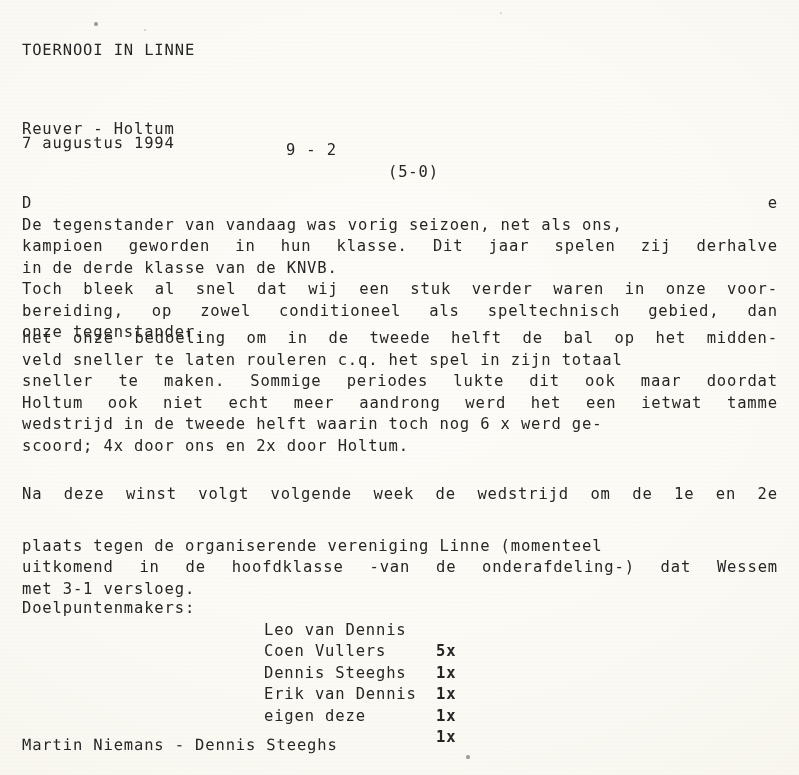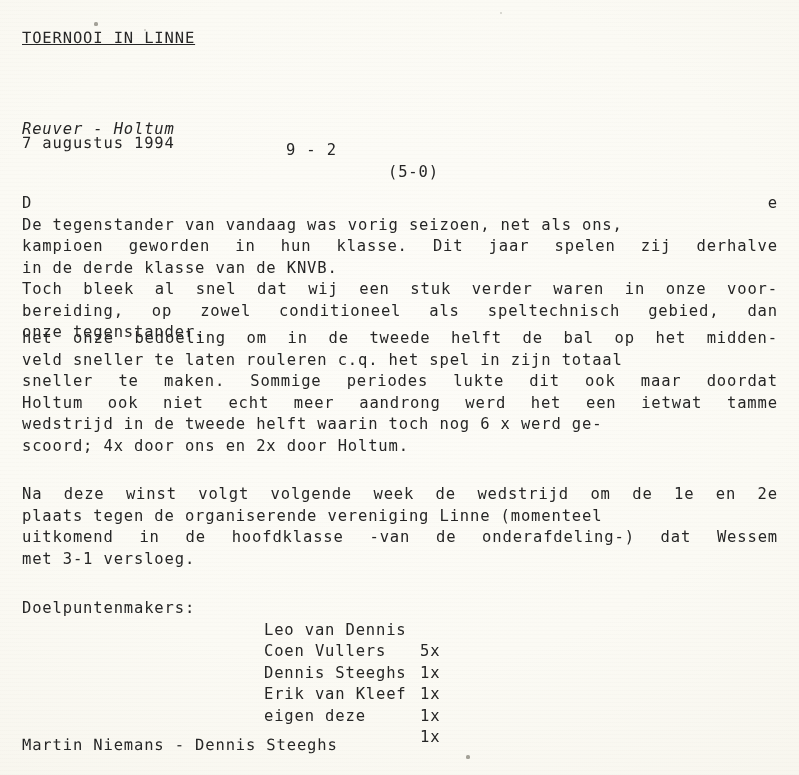--- a/index.html
+++ b/index.html
@@ -85,32 +85,32 @@
 
   
   .j {
     display: flex;
     width: 756px;
     justify-content: space-between;
   }
   .j > span { white-space: pre; }
 
   
-  #heading     { left: 22px; top: 28px; text-decoration: underline;  }
+  #heading     { left: 22px; top: 40px;  }
   #match-line  { left: 22px; top: 97px;  }
   #date-line   { left: 22px; top: 133px; }
 
   #para-1      { left: 22px; top: 193px; }
   #para-2      { left: 22px; top: 328px; }
   #para-3      { left: 22px; top: 484px; }
 
   #scorers     { left: 22px; top: 598px; text-align: center; }
   .scorer-row  { position: relative; height: 21.5px; }
   .scorer-name { position: absolute; left: 242px; white-space: pre; }
-  .scorer-count{ position: absolute; left: 398px; white-space: pre; }
+  .scorer-count{ position: absolute; left: 414px; white-space: pre; font-weight: bold; }
   #scorers-label { position: absolute; left: 0; top: 0; white-space: pre; }
 
   #signature   { left: 22px; top: 735px; }
 </style>
 </head>
 <body>
 
 <div id="page">
 
   <div id="paper-tone"></div>
@@ -121,21 +121,21 @@
 
   <div class="speck" style="left:94px;  top:22px;  width:4px; height:4px;"></div>
   <div class="speck" style="left:144px; top:29px;  width:2px; height:2px; opacity:.30;"></div>
   <div class="speck" style="left:500px; top:12px;  width:2px; height:2px; opacity:.28;"></div>
   <div class="speck" style="left:466px; top:755px; width:4px; height:4px;"></div>
 
   <div class="txt" id="heading">TOERNOOI IN LINNE</div>
 
   <div class="block" id="match-line">
     <div class="line" style="position:relative;">
-      <span style="position:absolute; left:0;font-style:italic;">Reuver - Holtum</span>
+      <span style="position:absolute; left:0;">Reuver - Holtum</span>
       <span style="position:absolute; left:264px;">9 - 2</span>
       <span style="position:absolute; left:366px;">(5-0)</span>
     </div>
   </div>
 
   <div class="txt" id="date-line">7 augustus 1994</div>
 
   <div class="block" id="para-1">
     <div class="line j" style="width: 756px;">
       <span>D</span><span>e</span>
@@ -152,42 +152,42 @@
     <div class="line" style="width: 756px; display: flex; justify-content: space-between;"><span style="white-space: pre;">het</span><span style="white-space: pre;">onze</span><span style="white-space: pre;">bedoeling</span><span style="white-space: pre;">om</span><span style="white-space: pre;">in</span><span style="white-space: pre;">de</span><span style="white-space: pre;">tweede</span><span style="white-space: pre;">helft</span><span style="white-space: pre;">de</span><span style="white-space: pre;">bal</span><span style="white-space: pre;">op</span><span style="white-space: pre;">het</span><span style="white-space: pre;">midden-</span></div>
     <div class="line" style="width: 756px;">veld sneller te laten rouleren c.q. het spel in zijn totaal</div>
     <div class="line" style="width: 756px; display: flex; justify-content: space-between;"><span style="white-space: pre;">sneller</span><span style="white-space: pre;">te</span><span style="white-space: pre;">maken.</span><span style="white-space: pre;">Sommige</span><span style="white-space: pre;">periodes</span><span style="white-space: pre;">lukte</span><span style="white-space: pre;">dit</span><span style="white-space: pre;">ook</span><span style="white-space: pre;">maar</span><span style="white-space: pre;">doordat</span></div>
     <div class="line" style="width: 756px; display: flex; justify-content: space-between;"><span style="white-space: pre;">Holtum</span><span style="white-space: pre;">ook</span><span style="white-space: pre;">niet</span><span style="white-space: pre;">echt</span><span style="white-space: pre;">meer</span><span style="white-space: pre;">aandrong</span><span style="white-space: pre;">werd</span><span style="white-space: pre;">het</span><span style="white-space: pre;">een</span><span style="white-space: pre;">ietwat</span><span style="white-space: pre;">tamme</span></div>
     <div class="line" style="width: 756px;">wedstrijd in de tweede helft waarin toch nog 6 x werd ge-</div>
     <div class="line" style="width: 756px;">scoord; 4x door ons en 2x door Holtum.</div>
   </div>
 
   <div class="block" id="para-3">
     <div class="line" style="width: 756px; display: flex; justify-content: space-between;"><span style="white-space: pre;">Na</span><span style="white-space: pre;">deze</span><span style="white-space: pre;">winst</span><span style="white-space: pre;">volgt</span><span style="white-space: pre;">volgende</span><span style="white-space: pre;">week</span><span style="white-space: pre;">de</span><span style="white-space: pre;">wedstrijd</span><span style="white-space: pre;">om</span><span style="white-space: pre;">de</span><span style="white-space: pre;">1e</span><span style="white-space: pre;">en</span><span style="white-space: pre;">2e</span></div>
-    <div class="line" style="width: 756px;">plaats tegen de organiserende vereniging Linne (momenteel</div>
+    <div class="line" style="width: 756px; margin-top: 30px;">plaats tegen de organiserende vereniging Linne (momenteel</div>
     <div class="line" style="width: 756px; display: flex; justify-content: space-between;"><span style="white-space: pre;">uitkomend</span><span style="white-space: pre;">in</span><span style="white-space: pre;">de</span><span style="white-space: pre;">hoofdklasse</span><span style="white-space: pre;">-van</span><span style="white-space: pre;">de</span><span style="white-space: pre;">onderafdeling-)</span><span style="white-space: pre;">dat</span><span style="white-space: pre;">Wessem</span></div>
     <div class="line" style="width: 756px;">met 3-1 versloeg.</div>
   </div>
 
   <div class="block" id="scorers">
     <div id="scorers-label" class="line">Doelpuntenmakers:</div>
 
     <div class="scorer-row line">
       <span class="scorer-name">Leo van Dennis</span>
       <span class="scorer-count">5x</span>
     </div>
     <div class="scorer-row line">
       <span class="scorer-name">Coen Vullers</span>
       <span class="scorer-count">1x</span>
     </div>
     <div class="scorer-row line">
       <span class="scorer-name">Dennis Steeghs</span>
       <span class="scorer-count">1x</span>
     </div>
     <div class="scorer-row line">
-      <span class="scorer-name">Erik van Kleef</span>
+      <span class="scorer-name">Erik van Dennis</span>
       <span class="scorer-count">1x</span>
     </div>
     <div class="scorer-row line">
       <span class="scorer-name">eigen deze</span>
       <span class="scorer-count">1x</span>
     </div>
   </div>
 
   <div class="txt" id="signature">Martin Niemans - Dennis Steeghs</div>
 

